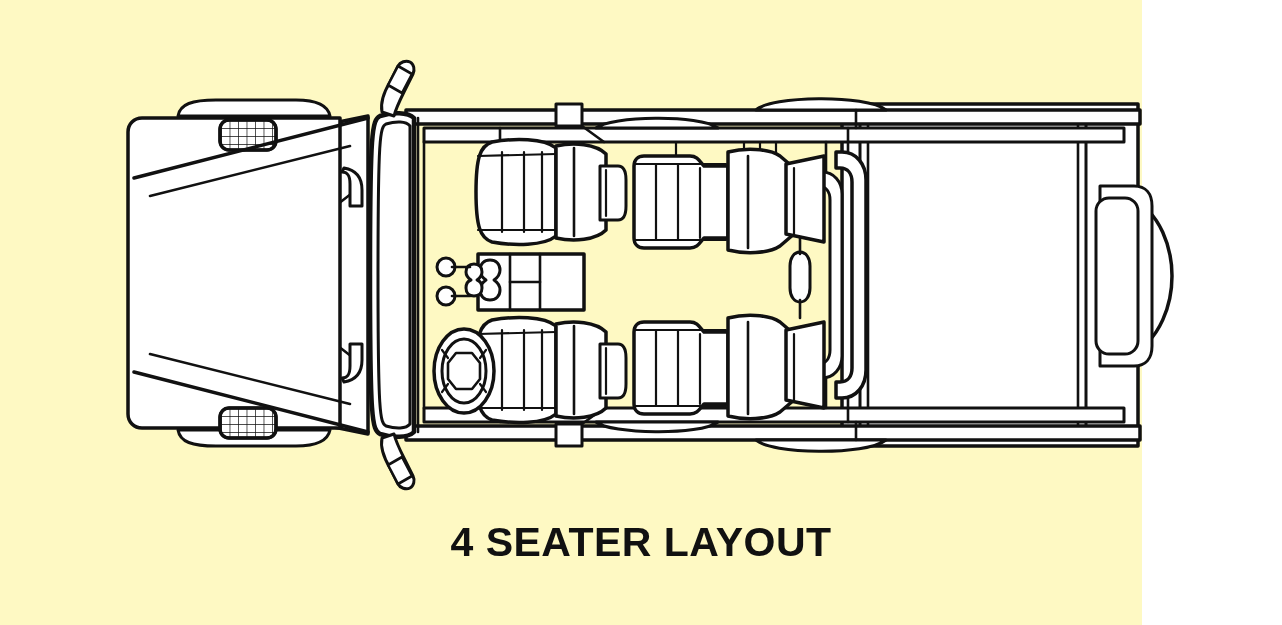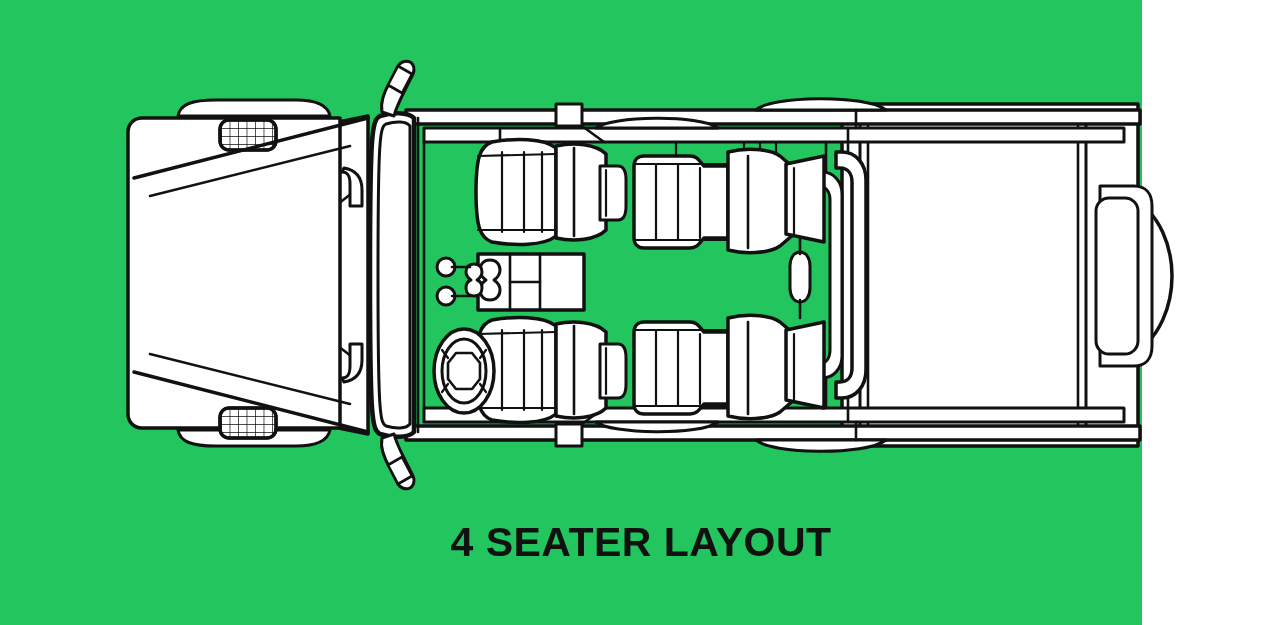--- a/index.html
+++ b/index.html
@@ -11,21 +11,21 @@
   body {
     width: 1282px;
     height: 625px;
     font-family: "Liberation Sans", sans-serif;
     overflow: hidden;
   }
   #stage {
     position: relative;
     width: 1142px;
     height: 625px;
-    background: #22c55e;
+    background: #fef9c3;
   }
   #diagram {
     position: absolute;
     left: 0;
     top: 0;
     width: 1282px;
     height: 625px;
     display: block;
   }
   .ln {

